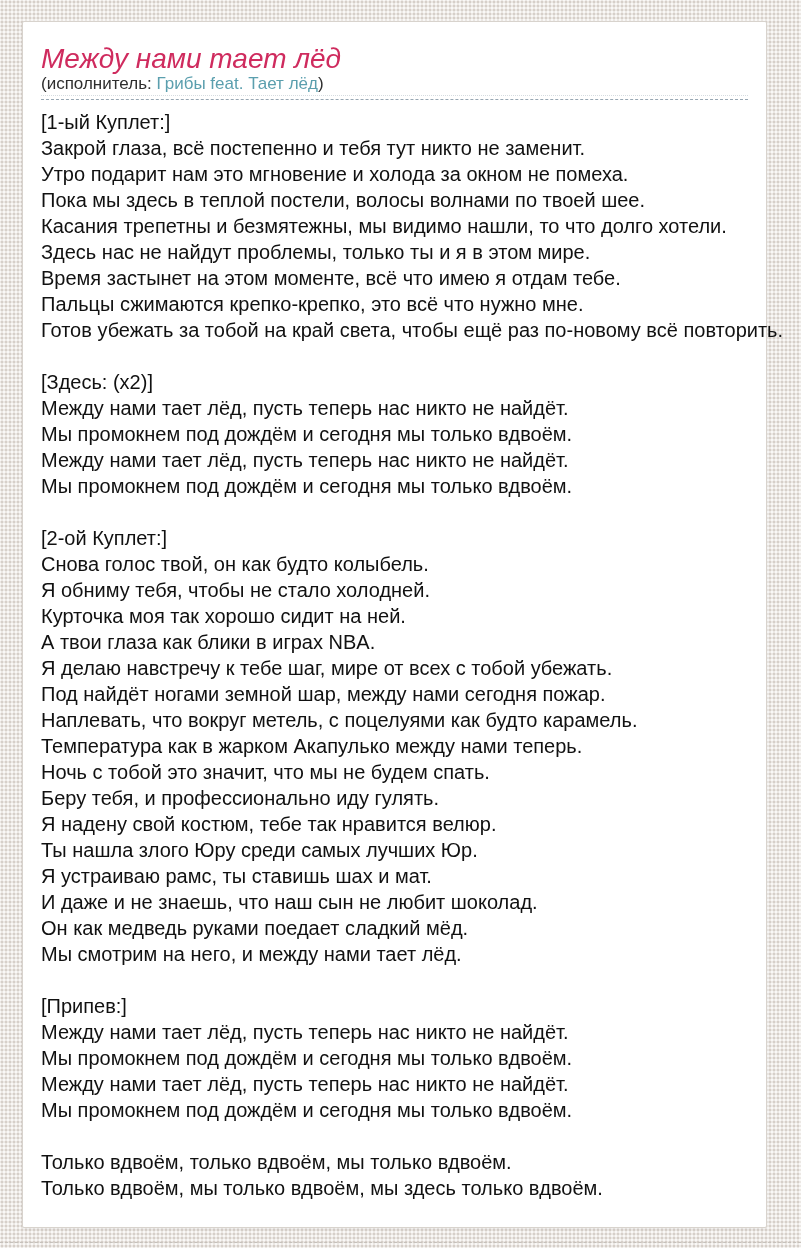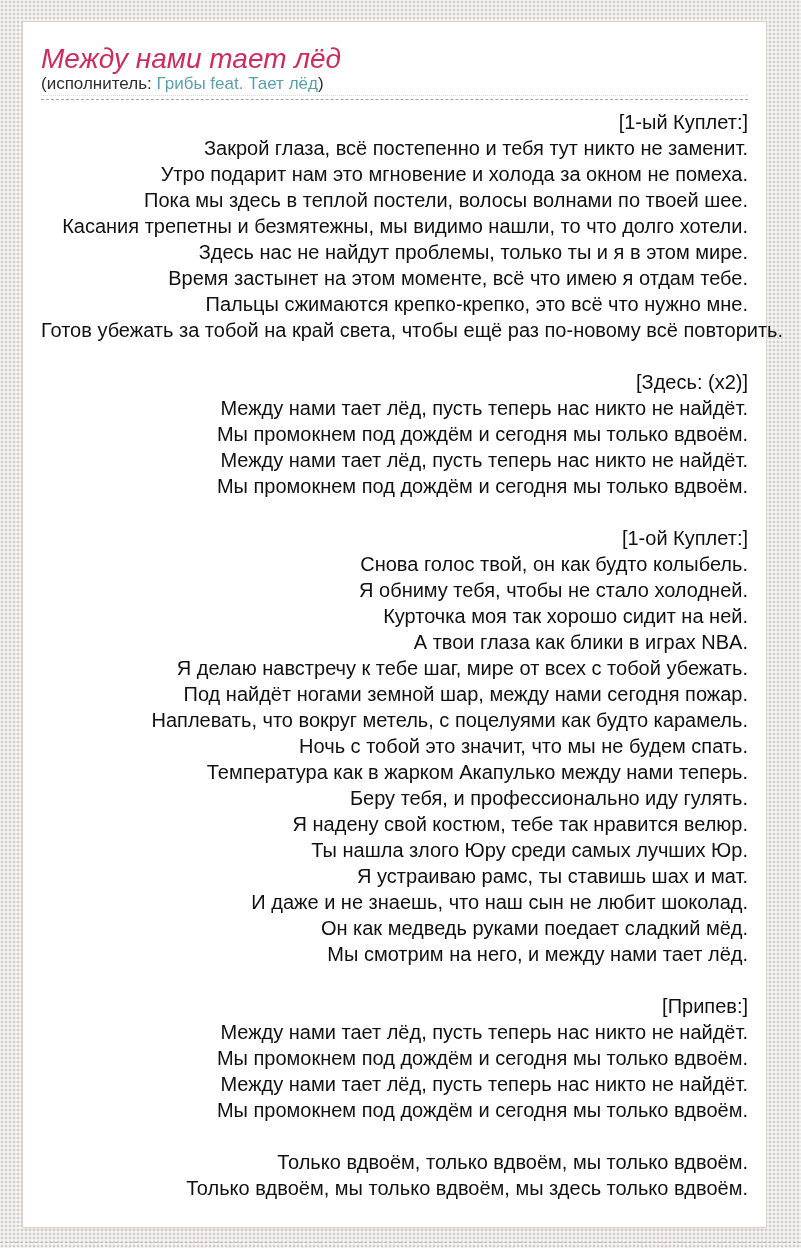--- a/index.html
+++ b/index.html
@@ -54,21 +54,21 @@
     border-top: 1px dotted #d6dce0;
     border-bottom: 1px dashed #98a7b3;
     margin-top: 1px;
   }
   .lyrics {
     margin-top: 9px;
     font-size: 20px;
     line-height: 26px;
     color: #111111;
   }
-  .stanza { margin: 0 0 26px 0; text-align: right; }
+  .stanza { margin: 0 0 26px 0; }
   .stanza:last-child { margin-bottom: 7px; }
   .line { white-space: nowrap; }
   .footer-divider {
     position: absolute;
     left: 0;
     top: 1242px;
     width: 801px;
     border-top: 1px dashed #c6c1bb;
   }
 </style>
@@ -92,30 +92,30 @@
         <div class="line">Готов убежать за тобой на край света, чтобы ещё раз по-новому всё повторить.</div>
       </div>
       <div class="stanza">
         <div class="line">[Здесь: (x2)]</div>
         <div class="line">Между нами тает лёд, пусть теперь нас никто не найдёт.</div>
         <div class="line">Мы промокнем под дождём и сегодня мы только вдвоём.</div>
         <div class="line">Между нами тает лёд, пусть теперь нас никто не найдёт.</div>
         <div class="line">Мы промокнем под дождём и сегодня мы только вдвоём.</div>
       </div>
       <div class="stanza">
-        <div class="line">[1-ой Куплет:]</div>
+        <div class="line">[2-ой Куплет:]</div>
         <div class="line">Снова голос твой, он как будто колыбель.</div>
         <div class="line">Я обниму тебя, чтобы не стало холодней.</div>
         <div class="line">Курточка моя так хорошо сидит на ней.</div>
         <div class="line">А твои глаза как блики в играх NBA.</div>
         <div class="line">Я делаю навстречу к тебе шаг, мире от всех с тобой убежать.</div>
         <div class="line">Под найдёт ногами земной шар, между нами сегодня пожар.</div>
         <div class="line">Наплевать, что вокруг метель, с поцелуями как будто карамель.</div>
+        <div class="line">Температура как в жарком Акапулько между нами теперь.</div>
         <div class="line">Ночь с тобой это значит, что мы не будем спать.</div>
-        <div class="line">Температура как в жарком Акапулько между нами теперь.</div>
         <div class="line">Беру тебя, и профессионально иду гулять.</div>
         <div class="line">Я надену свой костюм, тебе так нравится велюр.</div>
         <div class="line">Ты нашла злого Юру среди самых лучших Юр.</div>
         <div class="line">Я устраиваю рамс, ты ставишь шах и мат.</div>
         <div class="line">И даже и не знаешь, что наш сын не любит шоколад.</div>
         <div class="line">Он как медведь руками поедает сладкий мёд.</div>
         <div class="line">Мы смотрим на него, и между нами тает лёд.</div>
       </div>
       <div class="stanza">
         <div class="line">[Припев:]</div>

